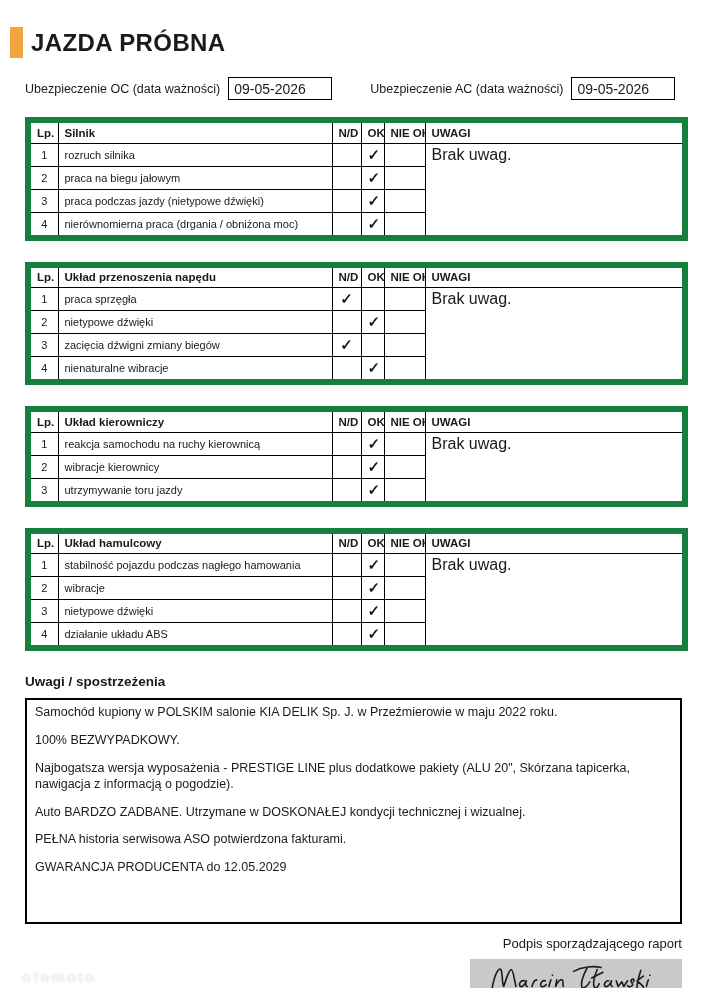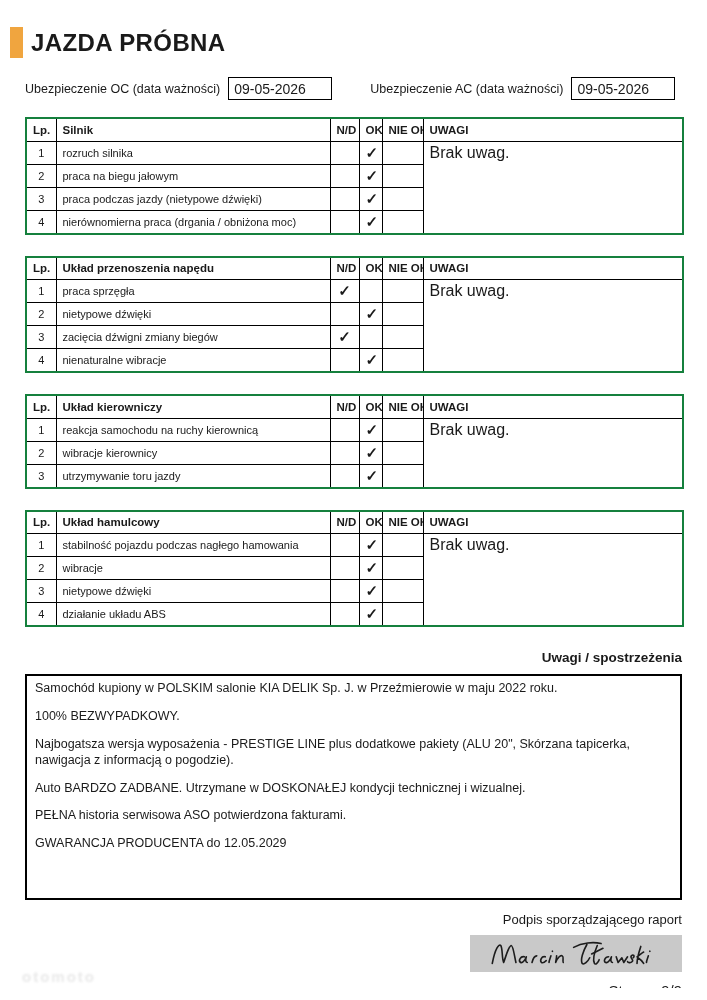--- a/index.html
+++ b/index.html
@@ -17,36 +17,36 @@
   .ins-label { font-size:12.5px; }
   .ins-label.second { margin-left:38px; }
   .ins-box {
     display:inline-flex; align-items:center; box-sizing:border-box;
     width:104px; height:23px; border:1.6px solid #000; margin-left:8px;
     padding:8px 5px; font-size:14px;
   }
 
   
   .tables-wrap { margin:0 25px; }
-  table.insp { border-collapse:collapse; table-layout:fixed; width:657px; border:2px solid #15803d; }
+  table.insp { border-collapse:collapse; table-layout:fixed; width:657px; border:6px solid #15803d; }
   table.insp:first-child { margin-top:14px; }
   table.insp + table.insp { margin-top:21px; }
   table.insp th, table.insp td {
     border:1.5px solid #000; box-sizing:border-box; height:23px;
     padding:2px 6px; overflow:hidden; white-space:nowrap;
   }
   th { font-size:11.5px; font-weight:bold; text-align:left; }
   th.center, td.num { text-align:center; }
   td.num { font-size:11px; }
   td.label { font-size:11px; padding-left:8px; }
   td.check { text-align:center; font-size:15px; font-weight:bold; padding:0; }
   td.uwagi-cell { vertical-align:top; font-size:16px; padding:7px 10px; white-space:normal; }
 
   
-  .comments-heading { margin:23px 25px 0 25px; font-size:13.5px; font-weight:bold;text-align:right; }
+  .comments-heading { margin:23px 25px 0 25px; font-size:13.5px; font-weight:bold; }
   .comments-box {
     box-sizing:border-box; margin:9px 25px 0 25px; width:657px; height:226px;
     border:2px solid #000; padding:4px 8px; font-size:12.5px; line-height:1.3;
   }
   .comments-box p { margin:0 0 11.5px 0; }
 
   
   .sig-label { margin:12px 25px 0 0; text-align:right; font-size:13px; }
   .sig-box {
     margin:8px 25px 0 auto; width:212px; height:37px; background:#C9C9C9;

